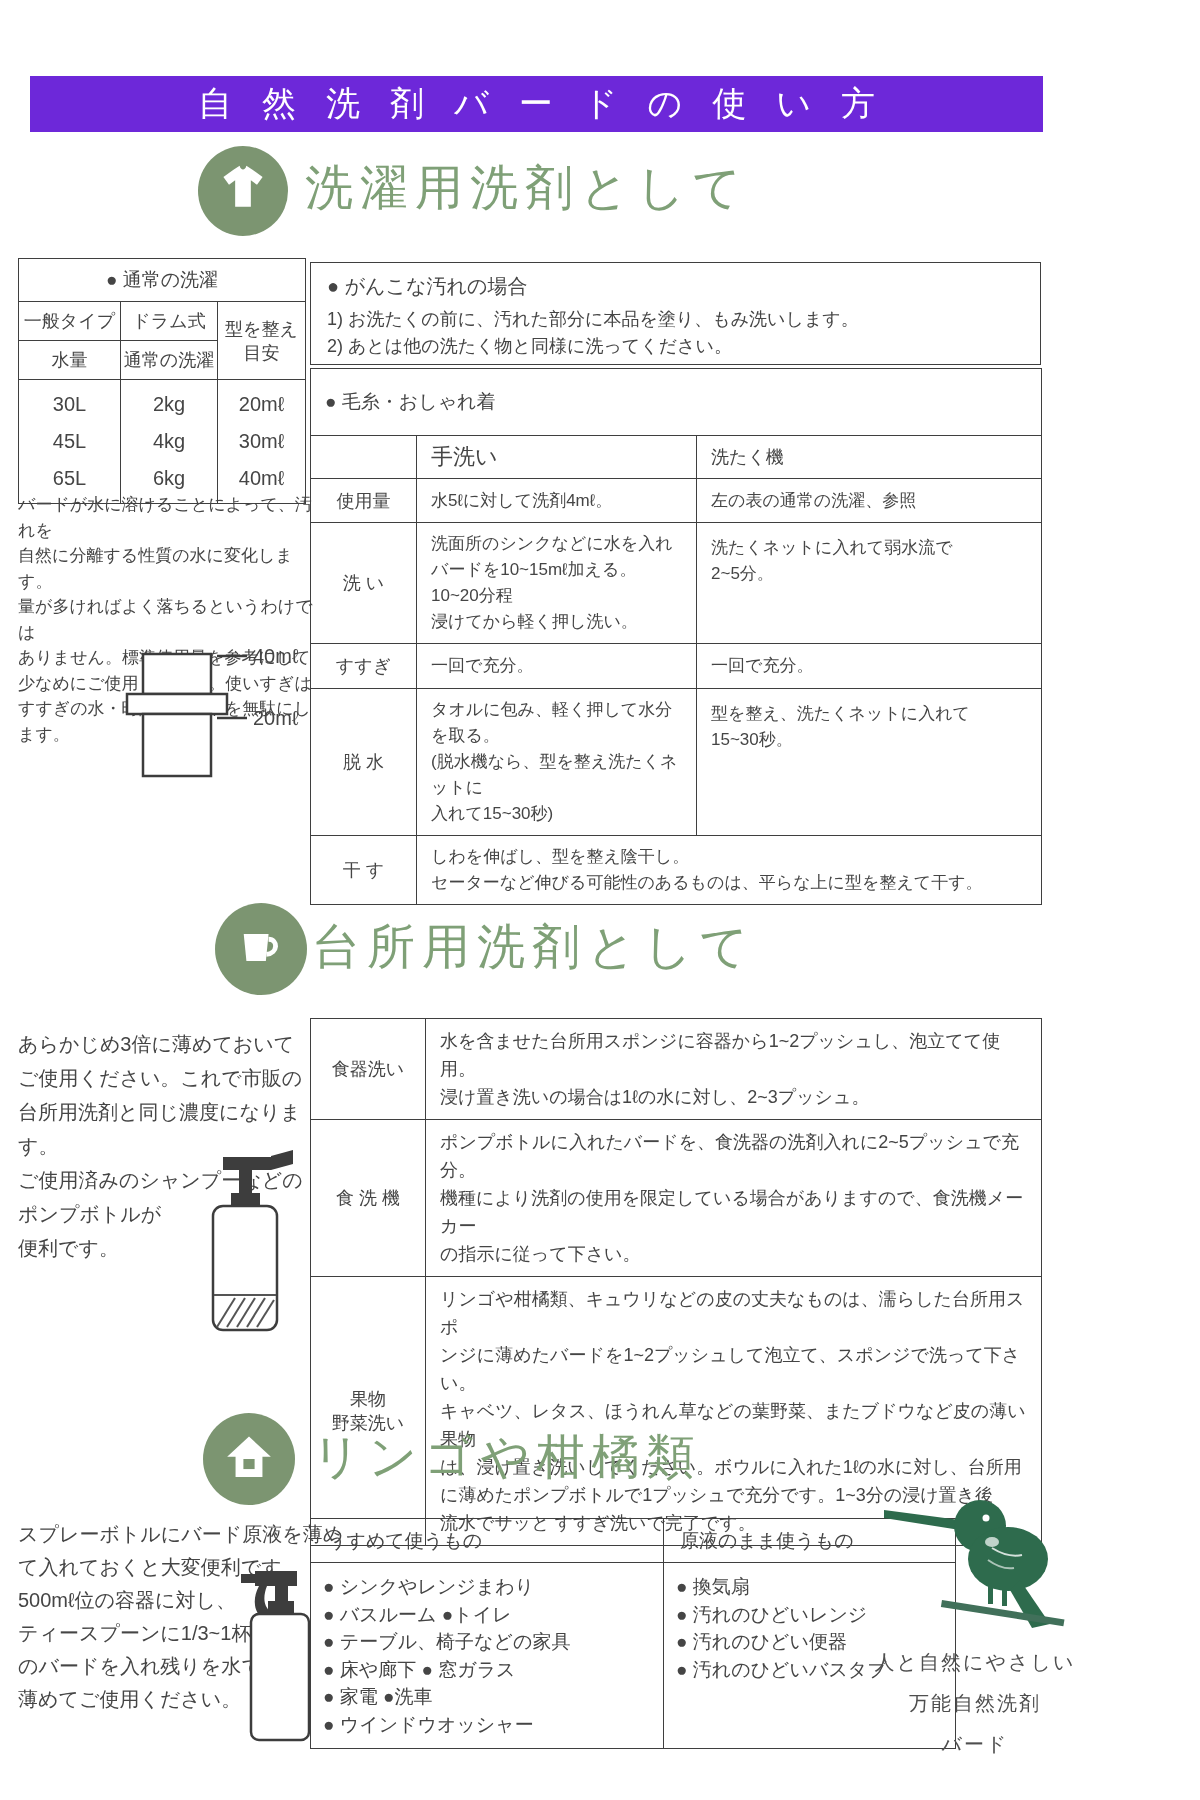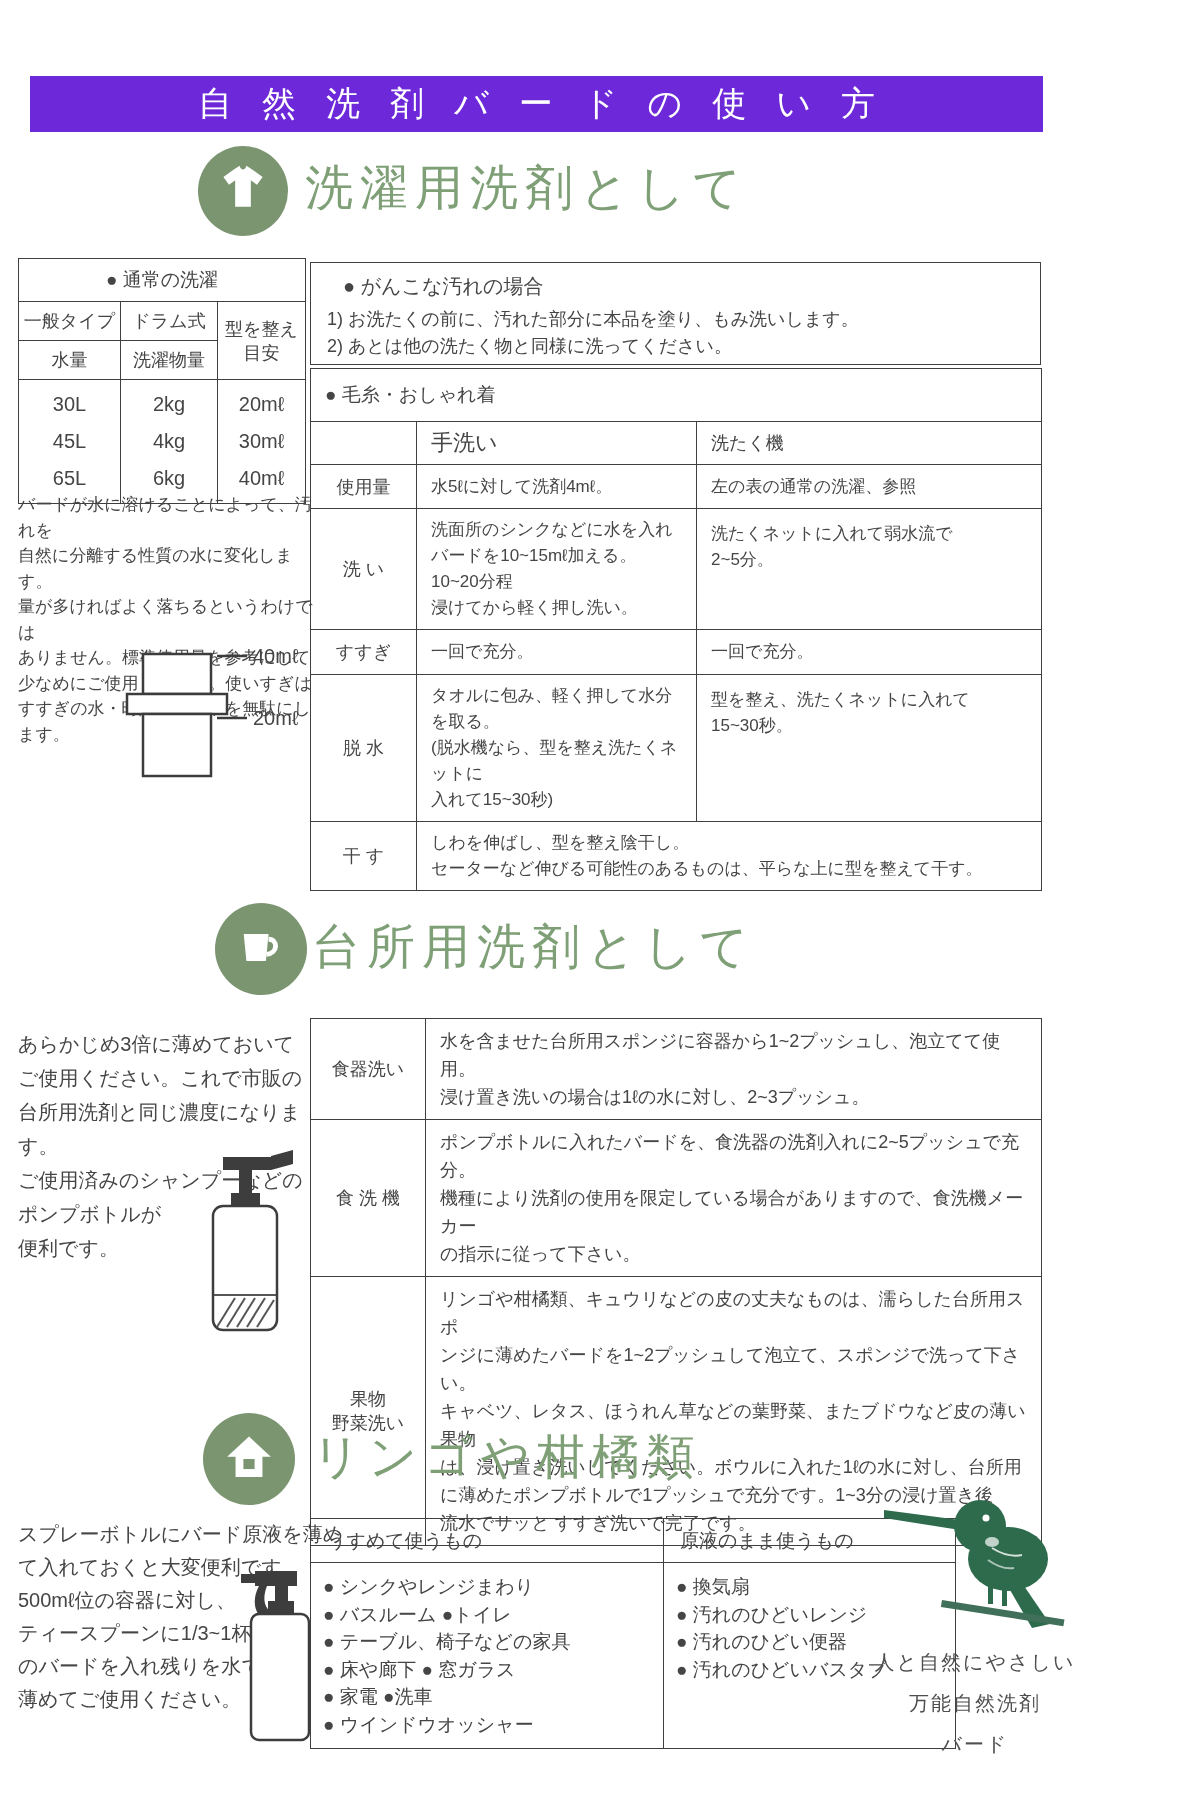--- a/index.html
+++ b/index.html
@@ -22,21 +22,21 @@
   .cell{padding:8px 14px;vertical-align:middle;font-size:17px;line-height:26px;}
   .lbl{font-size:18px;text-align:center;vertical-align:middle;}
   
   .nw td{font-size:18px;}
   .nw .title-row{height:40px;font-size:19px;}
   .nw .hdr{height:36px;}
   .nw .data{font-size:20px;line-height:37px;padding:6px 0;}
   
   .note-s{font-size:17px;line-height:25.5px;}
   .note-l{font-size:20px;line-height:34px;}
-  .band{font-size:19px;padding:13px 14px;height:26px;vertical-align:middle;margin-left:37px;}
+  .band{font-size:19px;padding:20px 14px;height:26px;vertical-align:middle;margin-left:37px;}
   .bullet-list{font-size:19px;line-height:27.5px;padding:10px 12px;vertical-align:top;}
   .brand-text{font-size:20px;line-height:41px;text-align:center;color:#4f4f4f;letter-spacing:2px;}
 </style>
 </head>
 <body>
 
 <div class="page">
 
   <div class="abs banner">自然洗剤バードの使い方</div>
 
@@ -58,21 +58,21 @@
           <td colspan="3" class="tc title-row">● 通常の洗濯</td>
         </tr>
     <tr>
       <td class="tc hdr">一般タイプ</td>
       <td class="tc hdr">ドラム式</td>
       <td rowspan="2" class="tc pre" style="line-height:24px;">型を整え
 目安</td>
     </tr>
     <tr>
       <td class="tc hdr">水量</td>
-      <td class="tc hdr">洗濯物量</td>
+      <td class="tc hdr">通常の洗濯</td>
     </tr>
     <tr>
       <td class="tc pre data">30L
 45L
 65L</td>
       <td class="tc pre data">2kg
 4kg
 6kg</td>
       <td class="tc pre data">20mℓ
 30mℓ
@@ -94,21 +94,21 @@
       <rect x="32" y="46" width="100" height="20"></rect>
       <rect x="48" y="66" width="68" height="62"></rect>
     </g>
     <line x1="122" y1="8" x2="152" y2="8" stroke="#3c3c3c" stroke-width="2.5"></line>
     <line x1="122" y1="70" x2="152" y2="70" stroke="#3c3c3c" stroke-width="2.5"></line>
   </svg>
   <div class="abs" style="left:253px;top:645px;font-size:20px;">40mℓ</div>
   <div class="abs" style="left:253px;top:707px;font-size:20px;">20mℓ</div>
 
   <div class="abs" style="left:310px;top:262px;width:731px;height:103px;border:1.5px solid #3f3f3f;box-sizing:border-box;padding:10px 16px;">
-    <div style="font-size:20px;margin-bottom:6px;margin-left:16px;">● がんこな汚れの場合</div>
+    <div style="font-size:20px;margin-bottom:6px;">● がんこな汚れの場合</div>
     <div style="font-size:18px;line-height:27px;">1) お洗たくの前に、汚れた部分に本品を塗り、もみ洗いします。</div>
     <div style="font-size:18px;line-height:27px;">2) あとは他の洗たく物と同様に洗ってください。</div>
   </div>
 
   <table class="abs" style="left:310px;top:368px;width:731px;">
     <colgroup>
         <col style="width:106px">
         <col style="width:280px">
         <col style="width:345px">
       </colgroup>

